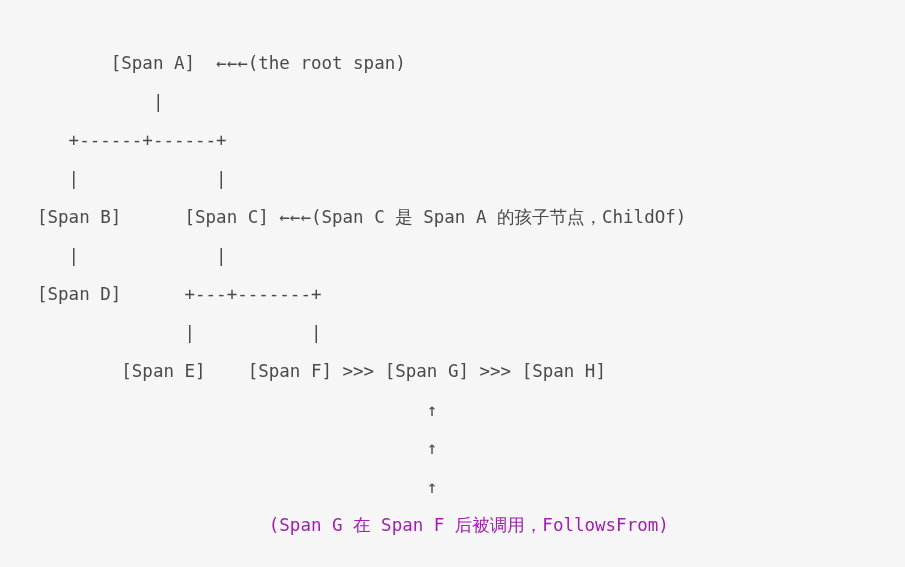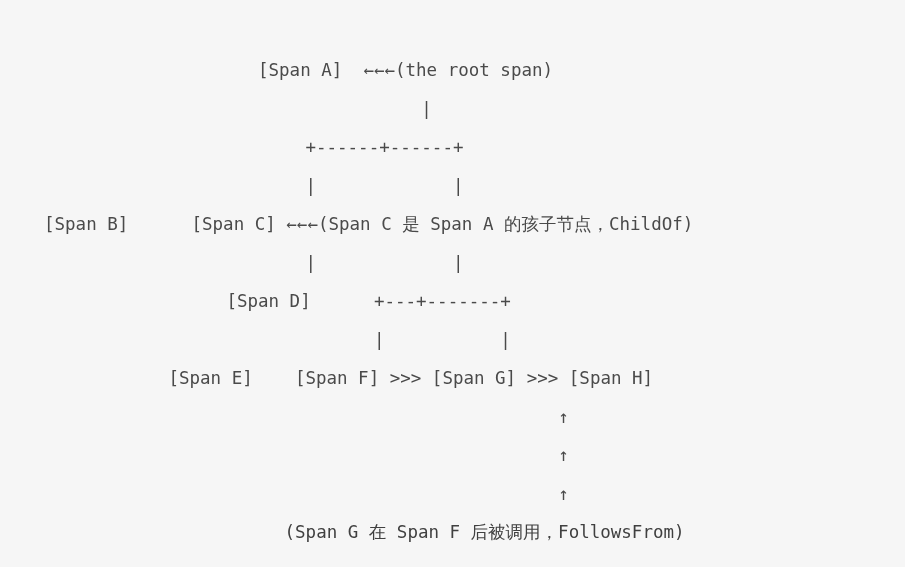--- a/index.html
+++ b/index.html
@@ -20,42 +20,41 @@
     width: 905px;
     height: 567px;
     background: #f6f6f6;
   }
 
   
   .ascii-block {
     position: absolute;
     left: 37px;
     top: 44px;
-    margin: 7px;
+    margin: 0;
     padding: 0;
     font-family: "DejaVu Sans Mono", "Liberation Mono", monospace;
     font-size: 17.5px;
     line-height: 38.5px;
     color: #4a4a4a;
     white-space: pre;
     letter-spacing: 0px;
-    text-align: center;
     -webkit-font-smoothing: antialiased;
   }
 
   .ascii-line {
     display: block;
     height: 38.5px;
     white-space: pre;
     color: #4a4a4a;
   }
 
   
   .ascii-line.caption {
-    color: #404040;
+    color: #a21caf;
   }
 </style>
 </head>
 <body>
 
 <div id="diagram-root">
 
   <pre class="ascii-block"><span class="ascii-line">       [Span A]  ←←←(the root span)</span><span class="ascii-line">           |</span><span class="ascii-line">   +------+------+</span><span class="ascii-line">   |             |</span><span class="ascii-line">[Span B]      [Span C] ←←←(Span C 是 Span A 的孩子节点，ChildOf)</span><span class="ascii-line">   |             |</span><span class="ascii-line">[Span D]      +---+-------+</span><span class="ascii-line">              |           |</span><span class="ascii-line">        [Span E]    [Span F] &gt;&gt;&gt; [Span G] &gt;&gt;&gt; [Span H]</span><span class="ascii-line">                                     ↑</span><span class="ascii-line">                                     ↑</span><span class="ascii-line">                                     ↑</span><span class="ascii-line caption">                      (Span G 在 Span F 后被调用，FollowsFrom)</span></pre>
 
 </div>

